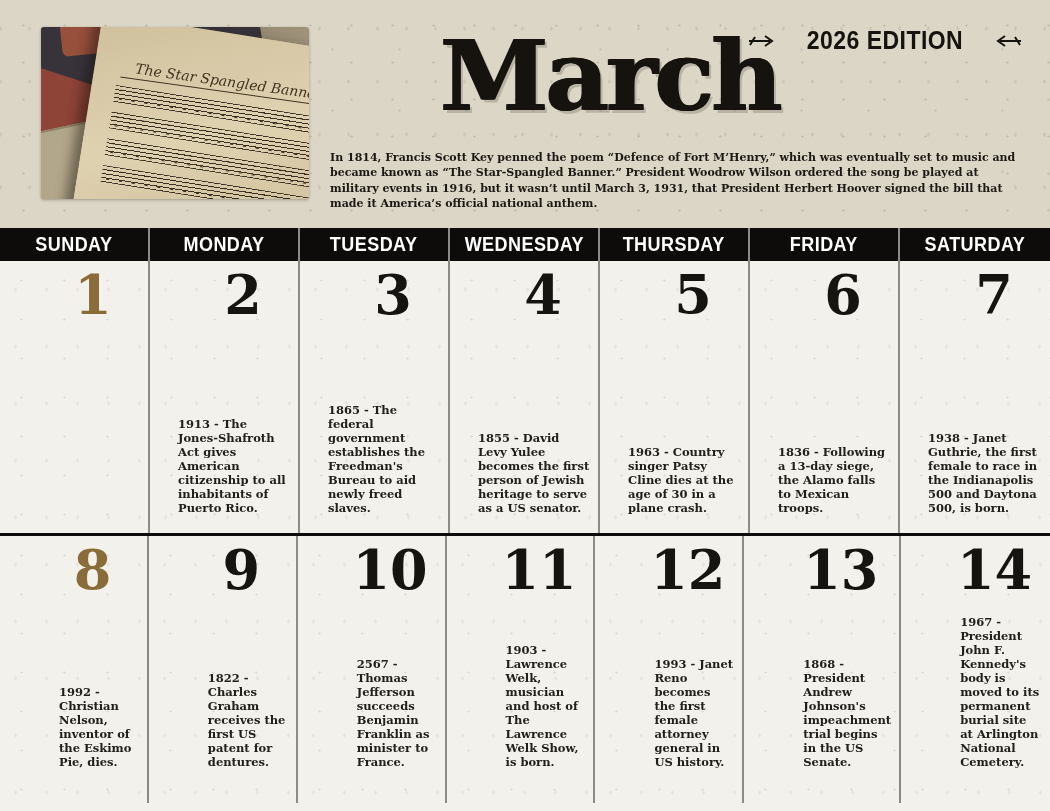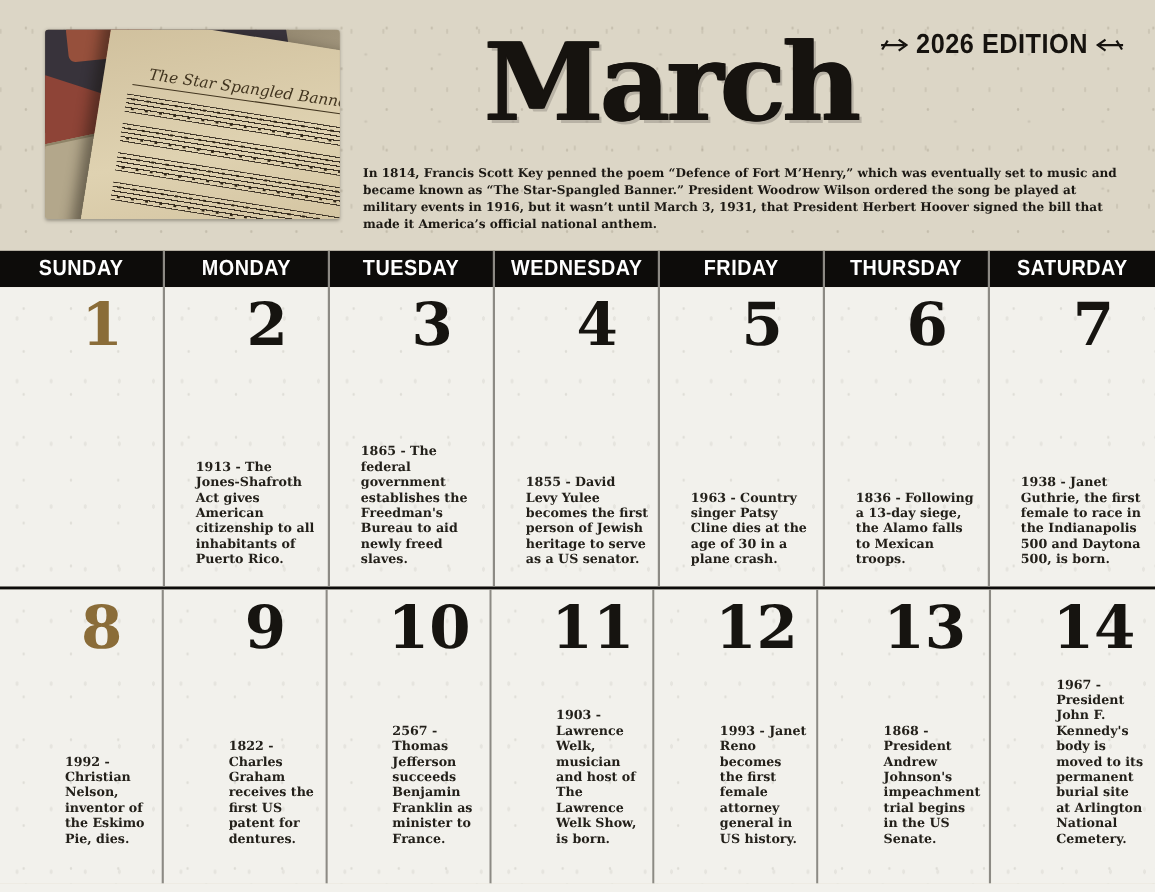--- a/index.html
+++ b/index.html
@@ -50,21 +50,21 @@
   }
   .stave{
     width:82%; height:17px; margin:10px auto 0 auto;
     background-image:
       radial-gradient(#2e2414 1.1px, transparent 1.3px),
       repeating-linear-gradient(to bottom,#3a3024 0 1px, transparent 1px 4px);
     background-size:13px 9px, auto;
   }
 
   .edition{
-    position:absolute; right:28px; top:26px; display:flex; align-items:center; gap:0;
+    position:absolute; right:28px; top:26px; display:flex; align-items:center; gap:26px;
     font-family:"Liberation Sans",sans-serif; font-weight:bold; font-size:25px;
     letter-spacing:.5px; color:#16130f;
   }
   .edition .txt{ display:inline-block; transform:scaleX(.92); }
   .edition svg{ display:block; }
 
   .month{
     position:absolute; left:440px; top:18px; width:500px; 
     font-size:98px; font-weight:bold; letter-spacing:-3px; color:#16130f;
     text-shadow:1px 0 0 #16130f, -1px 0 0 #16130f, 3px 3px 0 rgba(22,19,15,.18);
@@ -167,24 +167,24 @@
     <div class="weekday">
         <span class="wd">MONDAY</span>
       </div>
     <div class="weekday">
         <span class="wd">TUESDAY</span>
       </div>
     <div class="weekday">
         <span class="wd">WEDNESDAY</span>
       </div>
     <div class="weekday">
+        <span class="wd">THURSDAY</span>
+      </div>
+    <div class="weekday">
         <span class="wd">FRIDAY</span>
-      </div>
-    <div class="weekday">
-        <span class="wd">THURSDAY</span>
       </div>
     <div class="weekday">
         <span class="wd">SATURDAY</span>
       </div>
   </div>
 
   <div class="week-row row1">
     <div class="cell sunday">
       <div class="date-num">1</div>
     </div>

